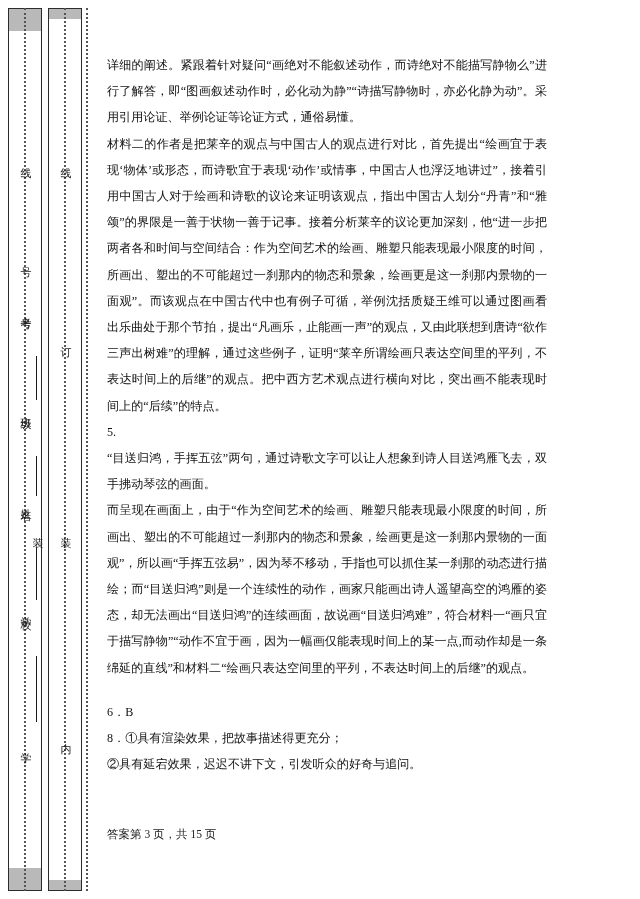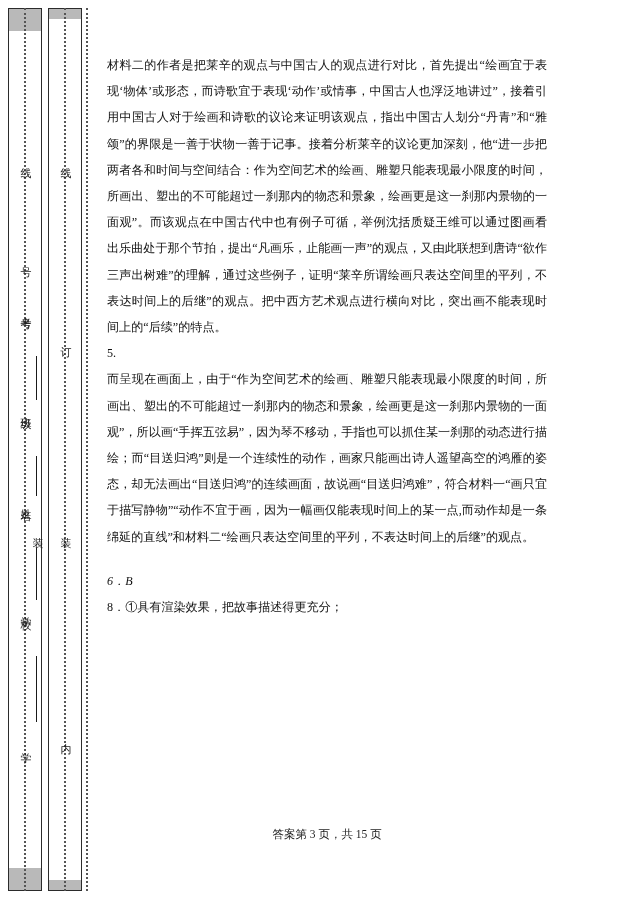--- a/index.html
+++ b/index.html
@@ -107,29 +107,28 @@
     font-size: 12.1px;
     line-height: 26.2px;
     color: #111111;
     text-align: justify;
     text-justify: inter-ideograph;
   }
   .content p {
     margin: 0 0 0 0;
     text-indent: 0;
   }
-  .content p.gap-before { margin-top: 4px; font-style: italic; }
+  .content p.gap-before { margin-top: 4px; }
   .content p.spacer { height: 14px; margin: 0; }
 
   .footer {
     position: absolute;
     left: 107px;
     top: 827px;
     width: 440px;
-    text-align: center;
     font-size: 11.5px;
     color: #222222;
   }
 </style>
 </head>
 <body>
 
 <div class="page">
 
   <div class="left-margin">
@@ -170,23 +169,26 @@
 
     <div class="vtext v-col-b" style="top: 726px;">内</div>
     <div class="vtext v-col-b" style="top: 520px;">装</div>
     <div class="vtext v-col-b" style="top: 330px;">订</div>
     <div class="vtext v-col-b" style="top: 150px;">线</div>
 
     <div class="vtext" style="left: 24px; top: 520px;">装</div>
   </div>
 
   <div class="content">
+    <p>详细的阐述。紧跟着针对疑问“画绝对不能叙述动作，而诗绝对不能描写静物么”进行了解答，即“图画叙述动作时，必化动为静”“诗描写静物时，亦必化静为动”。采用引用论证、举例论证等论证方式，通俗易懂。</p>
     <p>材料二的作者是把莱辛的观点与中国古人的观点进行对比，首先提出“绘画宜于表现‘物体’或形态，而诗歌宜于表现‘动作’或情事，中国古人也浮泛地讲过”，接着引用中国古人对于绘画和诗歌的议论来证明该观点，指出中国古人划分“丹青”和“雅颂”的界限是一善于状物一善于记事。接着分析莱辛的议论更加深刻，他“进一步把两者各和时间与空间结合：作为空间艺术的绘画、雕塑只能表现最小限度的时间，所画出、塑出的不可能超过一刹那内的物态和景象，绘画更是这一刹那内景物的一面观”。而该观点在中国古代中也有例子可循，举例沈括质疑王维可以通过图画看出乐曲处于那个节拍，提出“凡画乐，止能画一声”的观点，又由此联想到唐诗“欲作三声出树难”的理解，通过这些例子，证明“莱辛所谓绘画只表达空间里的平列，不表达时间上的后继”的观点。把中西方艺术观点进行横向对比，突出画不能表现时间上的“后续”的特点。</p>
     <p>5.</p>
+    <p>“目送归鸿，手挥五弦”两句，通过诗歌文字可以让人想象到诗人目送鸿雁飞去，双手拂动琴弦的画面。</p>
     <p>而呈现在画面上，由于“作为空间艺术的绘画、雕塑只能表现最小限度的时间，所画出、塑出的不可能超过一刹那内的物态和景象，绘画更是这一刹那内景物的一面观”，所以画“手挥五弦易”，因为琴不移动，手指也可以抓住某一刹那的动态进行描绘；而“目送归鸿”则是一个连续性的动作，画家只能画出诗人遥望高空的鸿雁的姿态，却无法画出“目送归鸿”的连续画面，故说画“目送归鸿难”，符合材料一“画只宜于描写静物”“动作不宜于画，因为一幅画仅能表现时间上的某一点,而动作却是一条绵延的直线”和材料二“绘画只表达空间里的平列，不表达时间上的后继”的观点。</p>
     <p class="spacer"></p>
     <p class="gap-before">6．B</p>
     <p>8．①具有渲染效果，把故事描述得更充分；</p>
+    <p>②具有延宕效果，迟迟不讲下文，引发听众的好奇与追问。</p>
   </div>
 
   <div class="footer">答案第 3 页，共 15 页</div>
 
 </div>
 
 </body></html>

